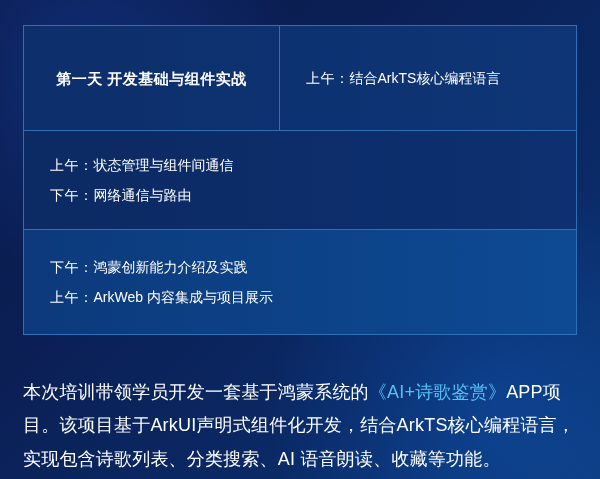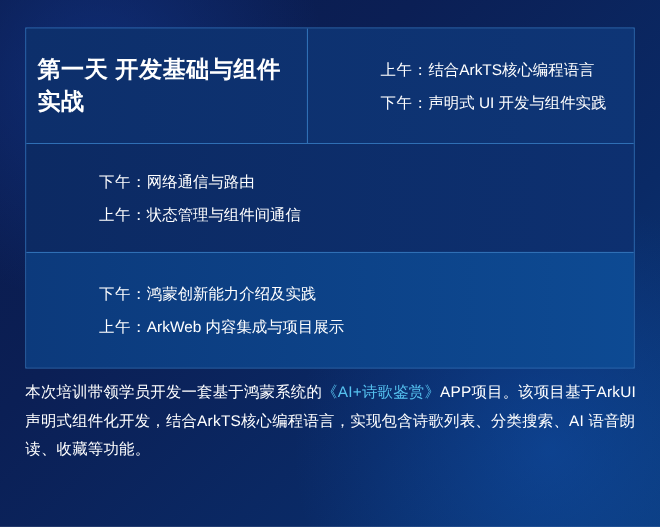--- a/index.html
+++ b/index.html
@@ -55,21 +55,21 @@
     width: 256px;
     flex: 0 0 256px;
     display: flex;
     align-items: center;
     justify-content: center;
     border-right: 1px solid #2f6fb5;
     box-sizing: border-box;
     padding: 0 10px;
   }
   .cell-left .title {
-    font-size: 21px;
+    font-size: 15px;
     font-weight: bold;
     letter-spacing: 0.5px;
     color: #ffffff;
     text-align: left;
     line-height: 1.4;
   }
   .cell-right {
     flex: 1 1 auto;
     display: flex;
     flex-direction: column;
@@ -79,29 +79,28 @@
   }
   .sess {
     font-size: 14px;
     line-height: 1.45;
     color: #ffffff;
     margin: 5px 0;
     white-space: nowrap;
   }
   .sess .lbl {
     letter-spacing: 0.5px;
-    margin-left: 40px;
   }
 
   .footer {
     position: absolute;
     left: 23px;
-    top: 344px;
+    top: 376px;
     width: 556px;
-    font-size: 14px;
+    font-size: 18px;
     line-height: 1.85;
     color: #ffffff;
     letter-spacing: 0.2px;
   }
   .hl {
     color: #56c2f0;
   }
 </style>
 </head>
 <body>
@@ -115,33 +114,30 @@
     <div class="cell-left">
       <div class="title">
         <span>第一天</span>
         <span>开发基础与组件实战</span>
       </div>
     </div>
     <div class="cell-right">
       <div class="sess">
         <span class="lbl">上午：</span><span>结合ArkTS核心编程语言</span>
       </div>
-      <div class="sess">
-        <span class="lbl">下午：</span><span>声明式 UI 开发与组件实践</span>
-      </div>
     </div>
   </div>
 
   <div class="row row-2">
     <div class="cell-right">
       <div class="sess">
-        <span class="lbl">下午：</span><span>网络通信与路由</span>
+        <span class="lbl">上午：</span><span>状态管理与组件间通信</span>
       </div>
       <div class="sess">
-        <span class="lbl">上午：</span><span>状态管理与组件间通信</span>
+        <span class="lbl">下午：</span><span>网络通信与路由</span>
       </div>
     </div>
   </div>
 
   <div class="row row-3">
     <div class="cell-right">
       <div class="sess">
         <span class="lbl">下午：</span><span>鸿蒙创新能力介绍及实践</span>
       </div>
       <div class="sess">

